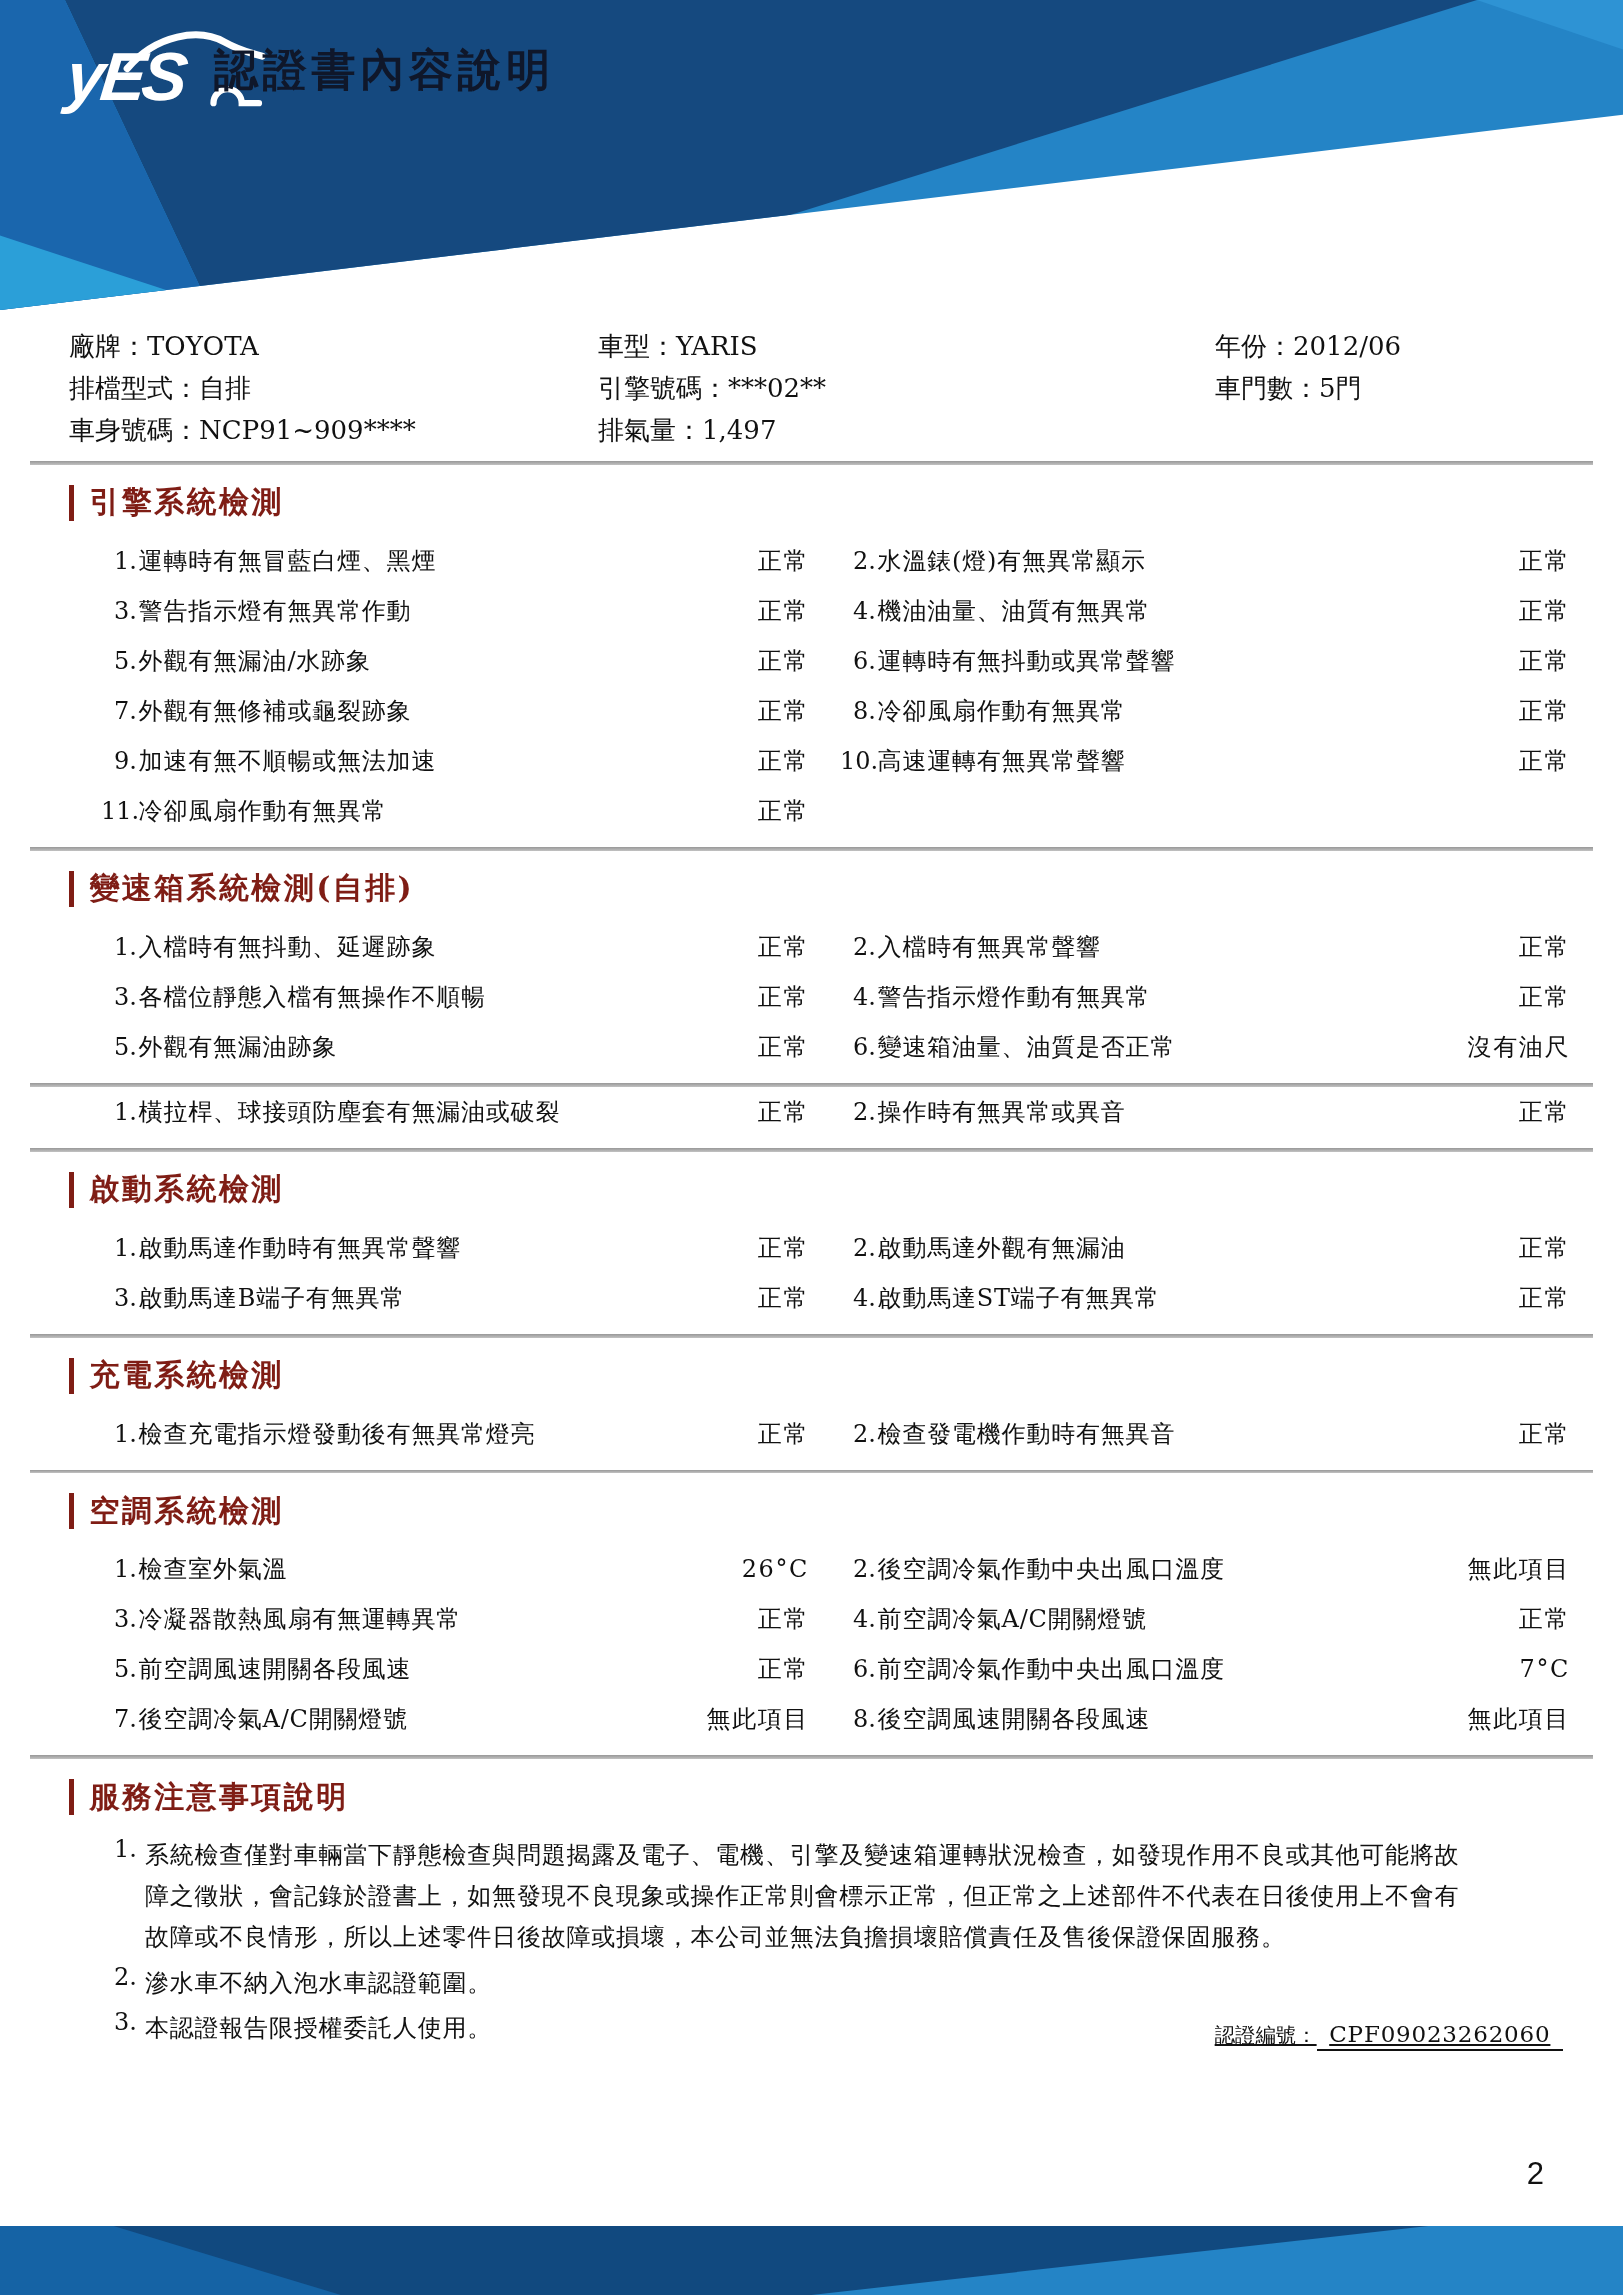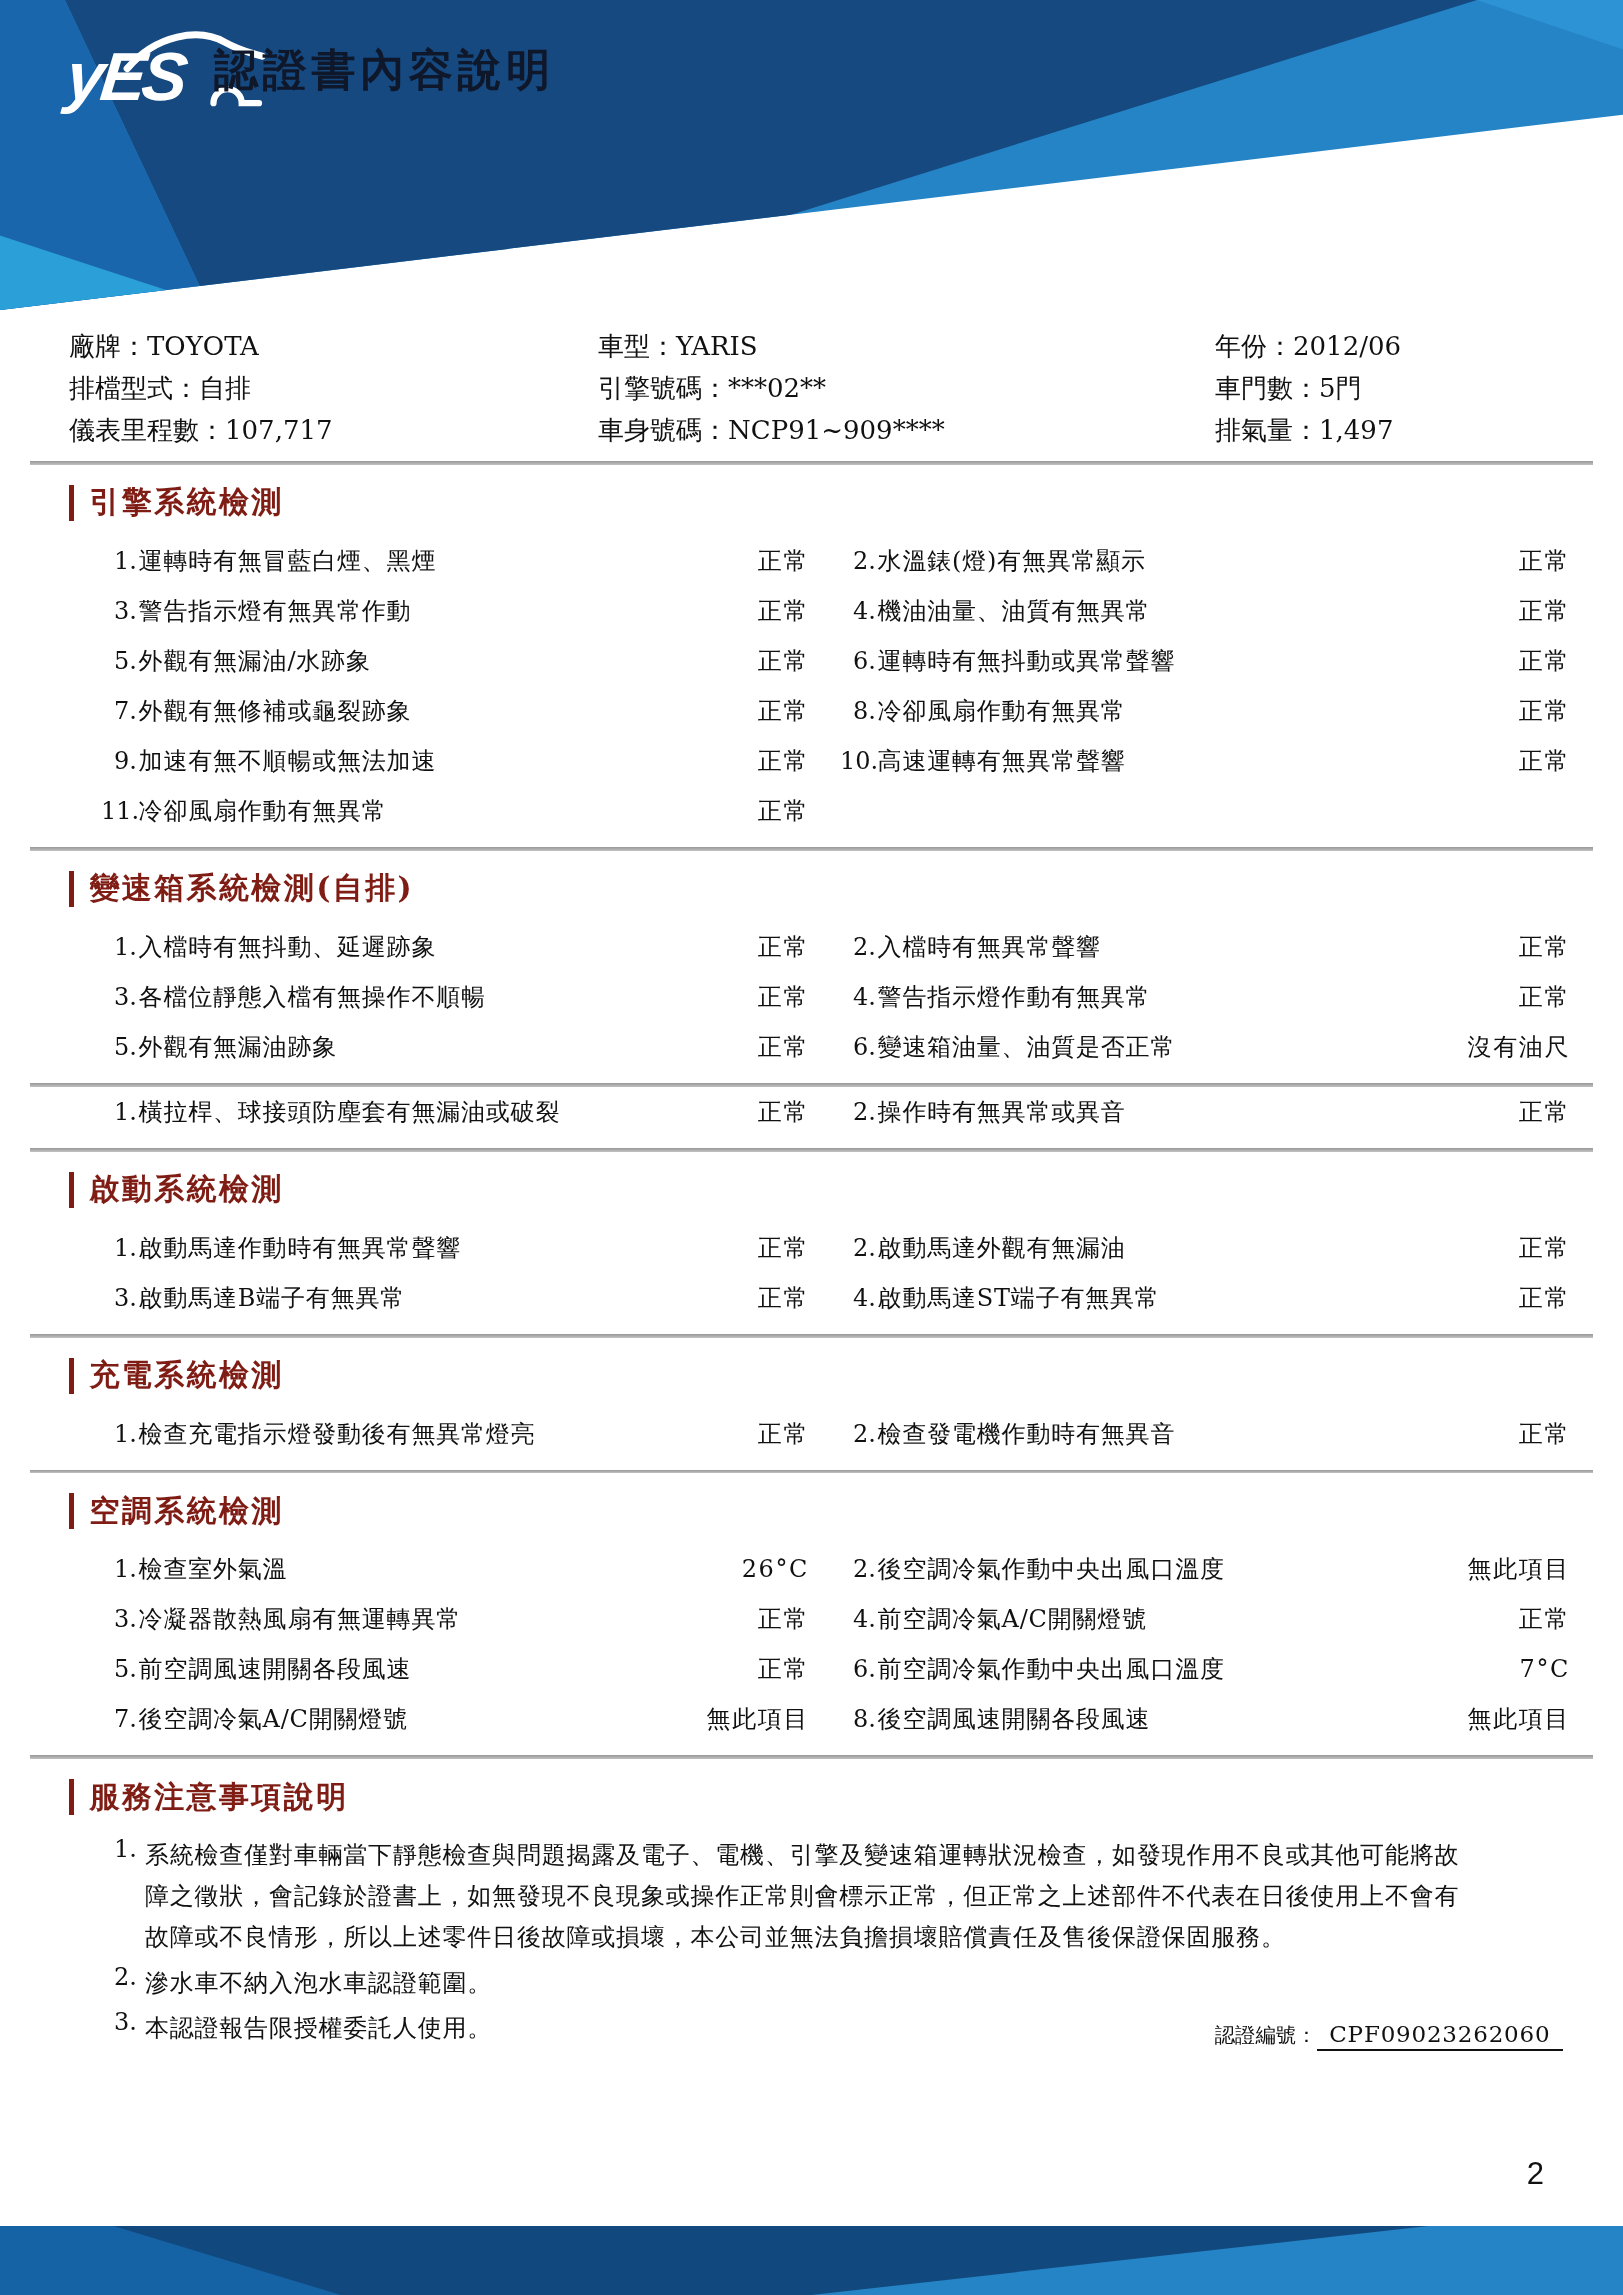--- a/index.html
+++ b/index.html
@@ -40,21 +40,21 @@
         padding-left:101px;padding-bottom:11px;font-size:24px;}
   .item{display:flex;align-items:center;height:50px;}
   .item .num{width:36px;text-align:right;flex:none;}
   .item .txt{margin-left:1.6px;letter-spacing:0.8px;white-space:nowrap;}
   .item .val{margin-left:auto;letter-spacing:1.6px;white-space:nowrap;text-align:center;}
   
   .notes{padding:4.7px 60px 0 101px;font-size:24px;}
   .note{display:flex;margin-bottom:4.7px;}
   .note .num{width:36px;text-align:right;flex:none;margin-right:7.9px;}
   .note .ntxt{line-height:41px;max-width:1335px;letter-spacing:0.8px;}
-  .cert{margin-left:auto;align-self:flex-end;white-space:nowrap;font-size:20.4px;}
+  .cert{margin-left:auto;align-self:flex-end;white-space:nowrap;font-size:20.4px;text-decoration:underline;}
   .cert .cert-no{font-size:23px;border-bottom:2.4px solid #111;padding:0 12.6px 1.6px 12.6px;letter-spacing:0.8px;}
   
   .page-num{position:absolute;right:79px;top:2156px;font-size:31px;
     font-family:"Liberation Sans","DejaVu Sans",sans-serif;}
   .footer-band{position:absolute;left:0;bottom:0;width:100%;height:69px;background:#11497f;}
   .footer-band .layer{position:absolute;inset:0;}
   .f-left{background:#1563a5;clip-path:polygon(0 0,7% 0,21% 100%,0 100%);}
   .f-right{background:#2484c6;clip-path:polygon(88% 0,100% 0,100% 100%,50% 100%);}
 </style>
 </head>
@@ -80,21 +80,20 @@
       <div><span>廠牌：</span><span>TOYOTA</span></div>
       <div><span>車型：</span><span>YARIS</span></div>
       <div><span>年份：</span><span>2012/06</span></div>
     </div>
     <div class="info-row">
       <div><span>排檔型式：</span><span>自排</span></div>
       <div><span>引擎號碼：</span><span>***02**</span></div>
       <div><span>車門數：</span><span>5門</span></div>
     </div>
     <div class="info-row">
-      <div><span>儀表里程數：</span><span>107,717</span></div>
       <div><span>車身號碼：</span><span>NCP91~909****</span></div>
       <div><span>排氣量：</span><span>1,497</span></div>
     </div>
   </div>
 <div class="sep"></div>
 
 <div id="sections">
     <section class="section">
       <div class="sec-head">
         <div class="sec-bar"></div>

